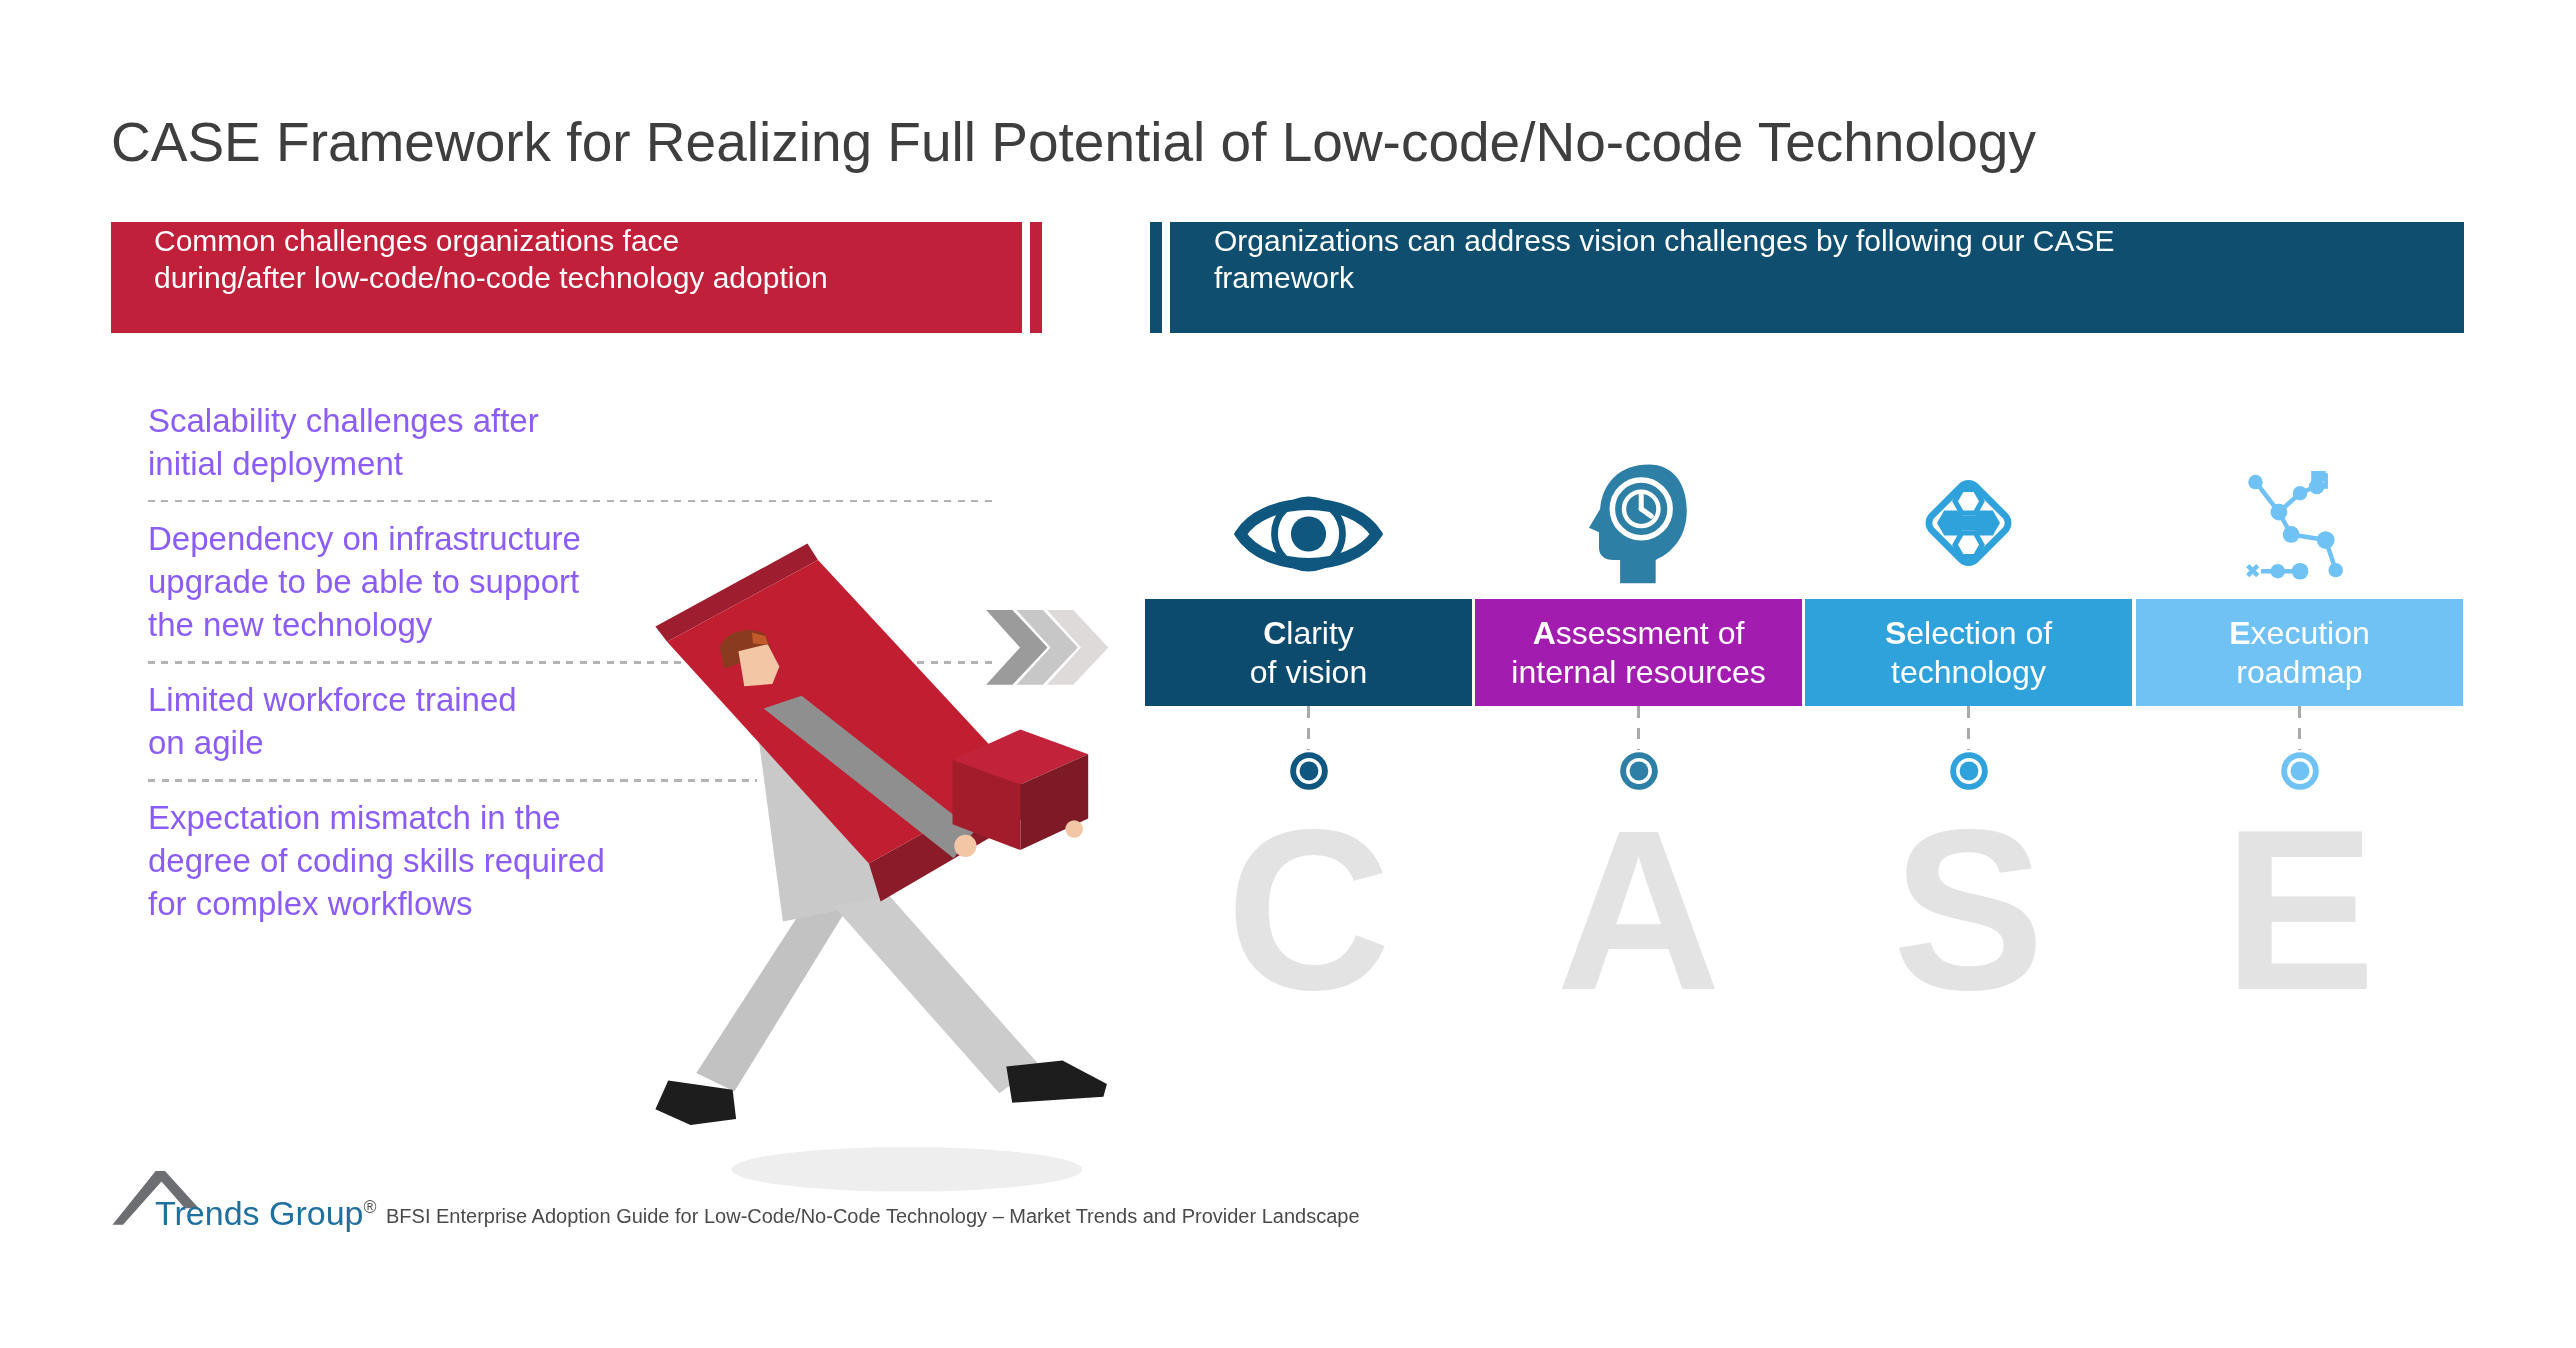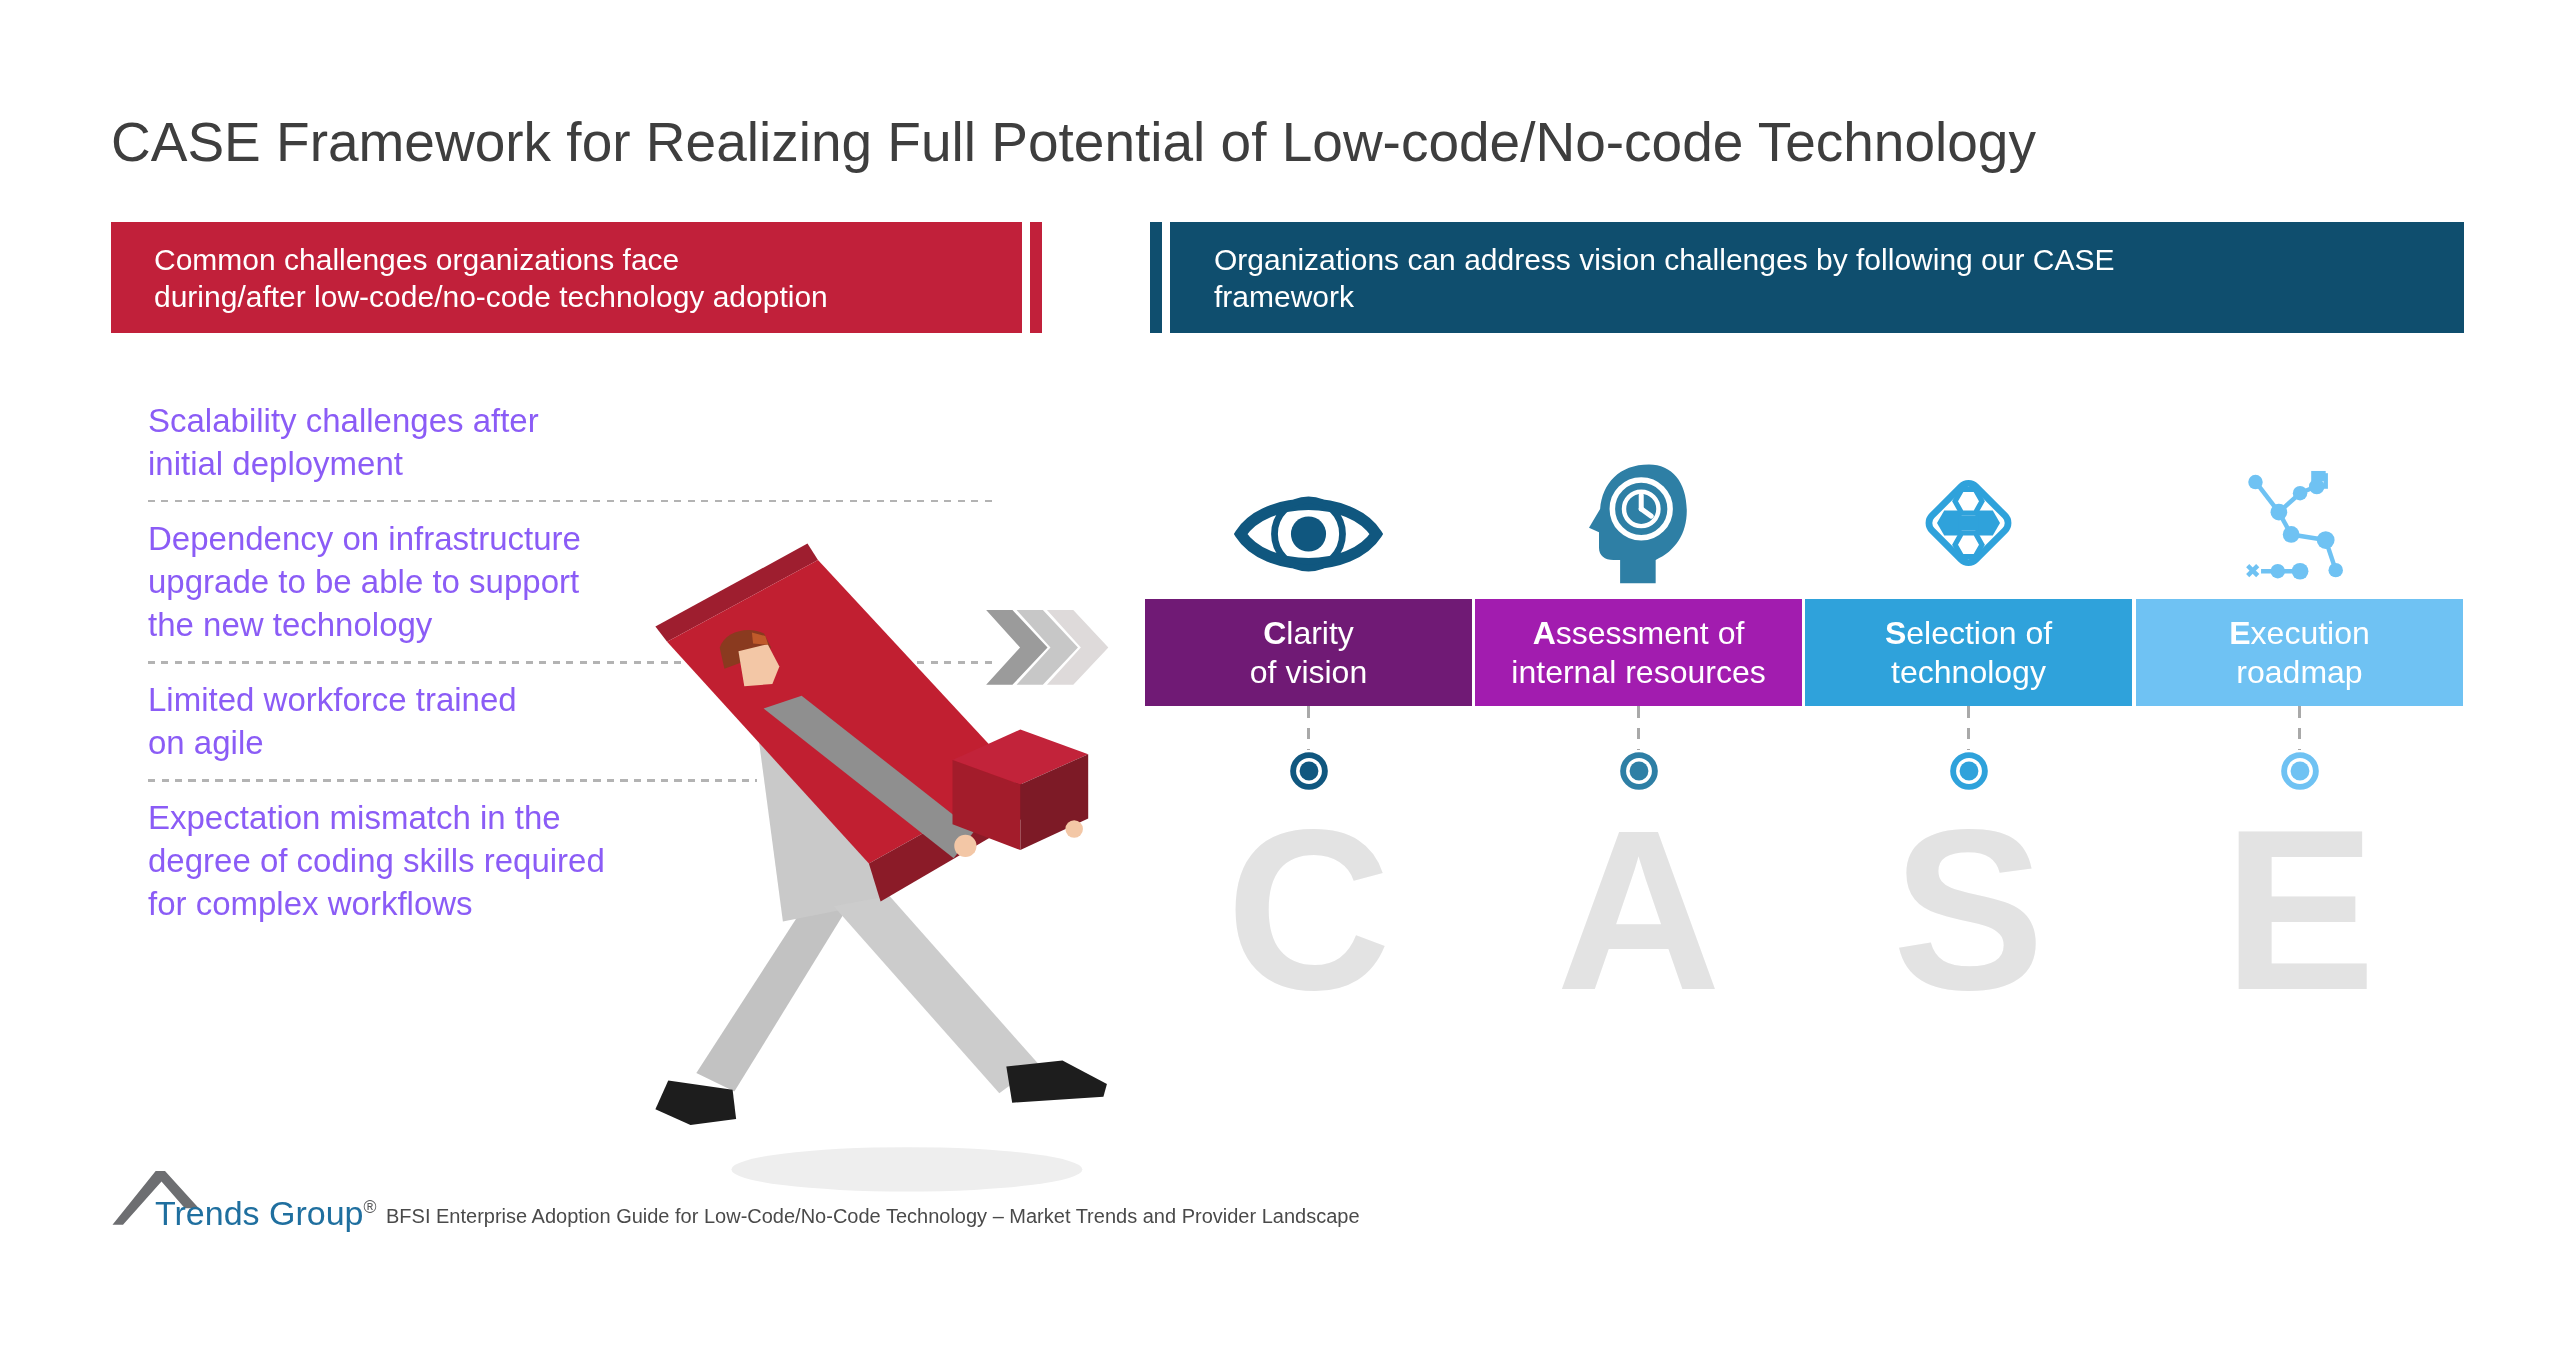--- a/index.html
+++ b/index.html
@@ -6,21 +6,21 @@
   body{
     width:2576px;height:1348px;background:#ffffff;position:relative;overflow:hidden;
     font-family:"Liberation Sans",sans-serif;
   }
   .page-title{
     position:absolute;left:111px;top:110px;font-size:55px;font-weight:400;
     color:#3e3e3e;letter-spacing:0px;white-space:nowrap;
   }
   .banner{
     position:absolute;top:222px;height:111px;color:#ffffff;font-size:30px;line-height:37px;
-    display:flex;align-items:center;box-sizing:border-box;white-space:pre-line;
+    display:flex;box-sizing:border-box;white-space:pre-line;
   }
   .banner-accent{position:absolute;top:222px;width:11.7px;height:111px;}
   #banner-left{left:111px;width:911px;padding-left:43px;}
   #banner-left-accent{left:1030px;}
   #banner-right-accent{left:1150px;}
   #banner-right{left:1170px;width:1294px;padding-left:44px;}
 
   .challenges{position:absolute;left:148px;top:399px;width:855px;}
   .challenge{font-size:33px;line-height:43px;color:#8b5cf6;white-space:pre-line;}
   .challenge-sep{height:2.9px;margin:14.6px 0;
@@ -114,21 +114,21 @@
 
 <div class="columns" id="columns">
     <div class="col" style="left: 0px; color: rgb(16, 87, 127);">
       <div class="icon-wrap">
         <svg width="149" height="102" viewBox="0 0 260 180">
     <path d="M10,90 C55,20 205,20 250,90 C205,160 55,160 10,90 Z" fill="none" stroke="currentColor" stroke-width="20"></path>
     <circle cx="130" cy="90" r="60" fill="none" stroke="currentColor" stroke-width="12"></circle>
     <circle cx="130" cy="90" r="31" fill="currentColor"></circle>
   </svg>
       </div>
-      <div class="label-box" style="background:#701a75"><span><b>C</b>larity
+      <div class="label-box" style="background:#0c4a6e"><span><b>C</b>larity
 of vision</span></div>
       <div class="connector"></div>
       <svg class="bullseye" width="40" height="40" viewBox="0 0 68 68">
         <circle cx="34" cy="34" r="27" fill="#ffffff" stroke="#10577f" stroke-width="10"></circle>
         <circle cx="34" cy="34" r="16" fill="#10577f"></circle>
       </svg>
       <div class="big-letter" style="color:#e3e3e3">C</div>
     </div>
     <div class="col" style="left: 330px; color: rgb(46, 127, 165);">
       <div class="icon-wrap">

